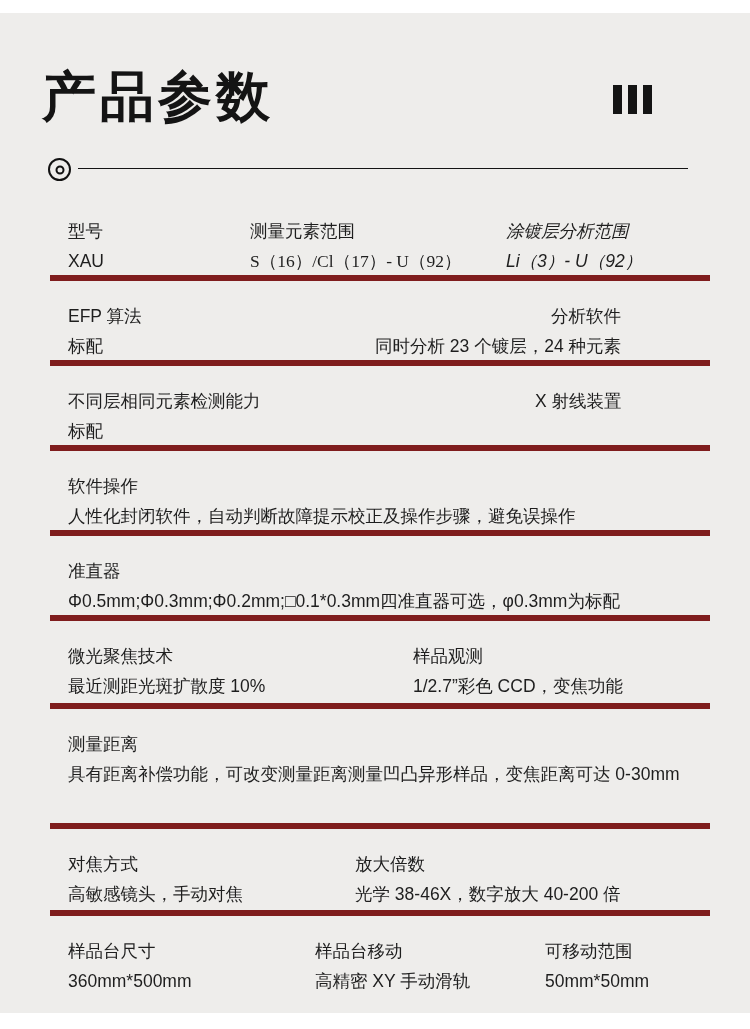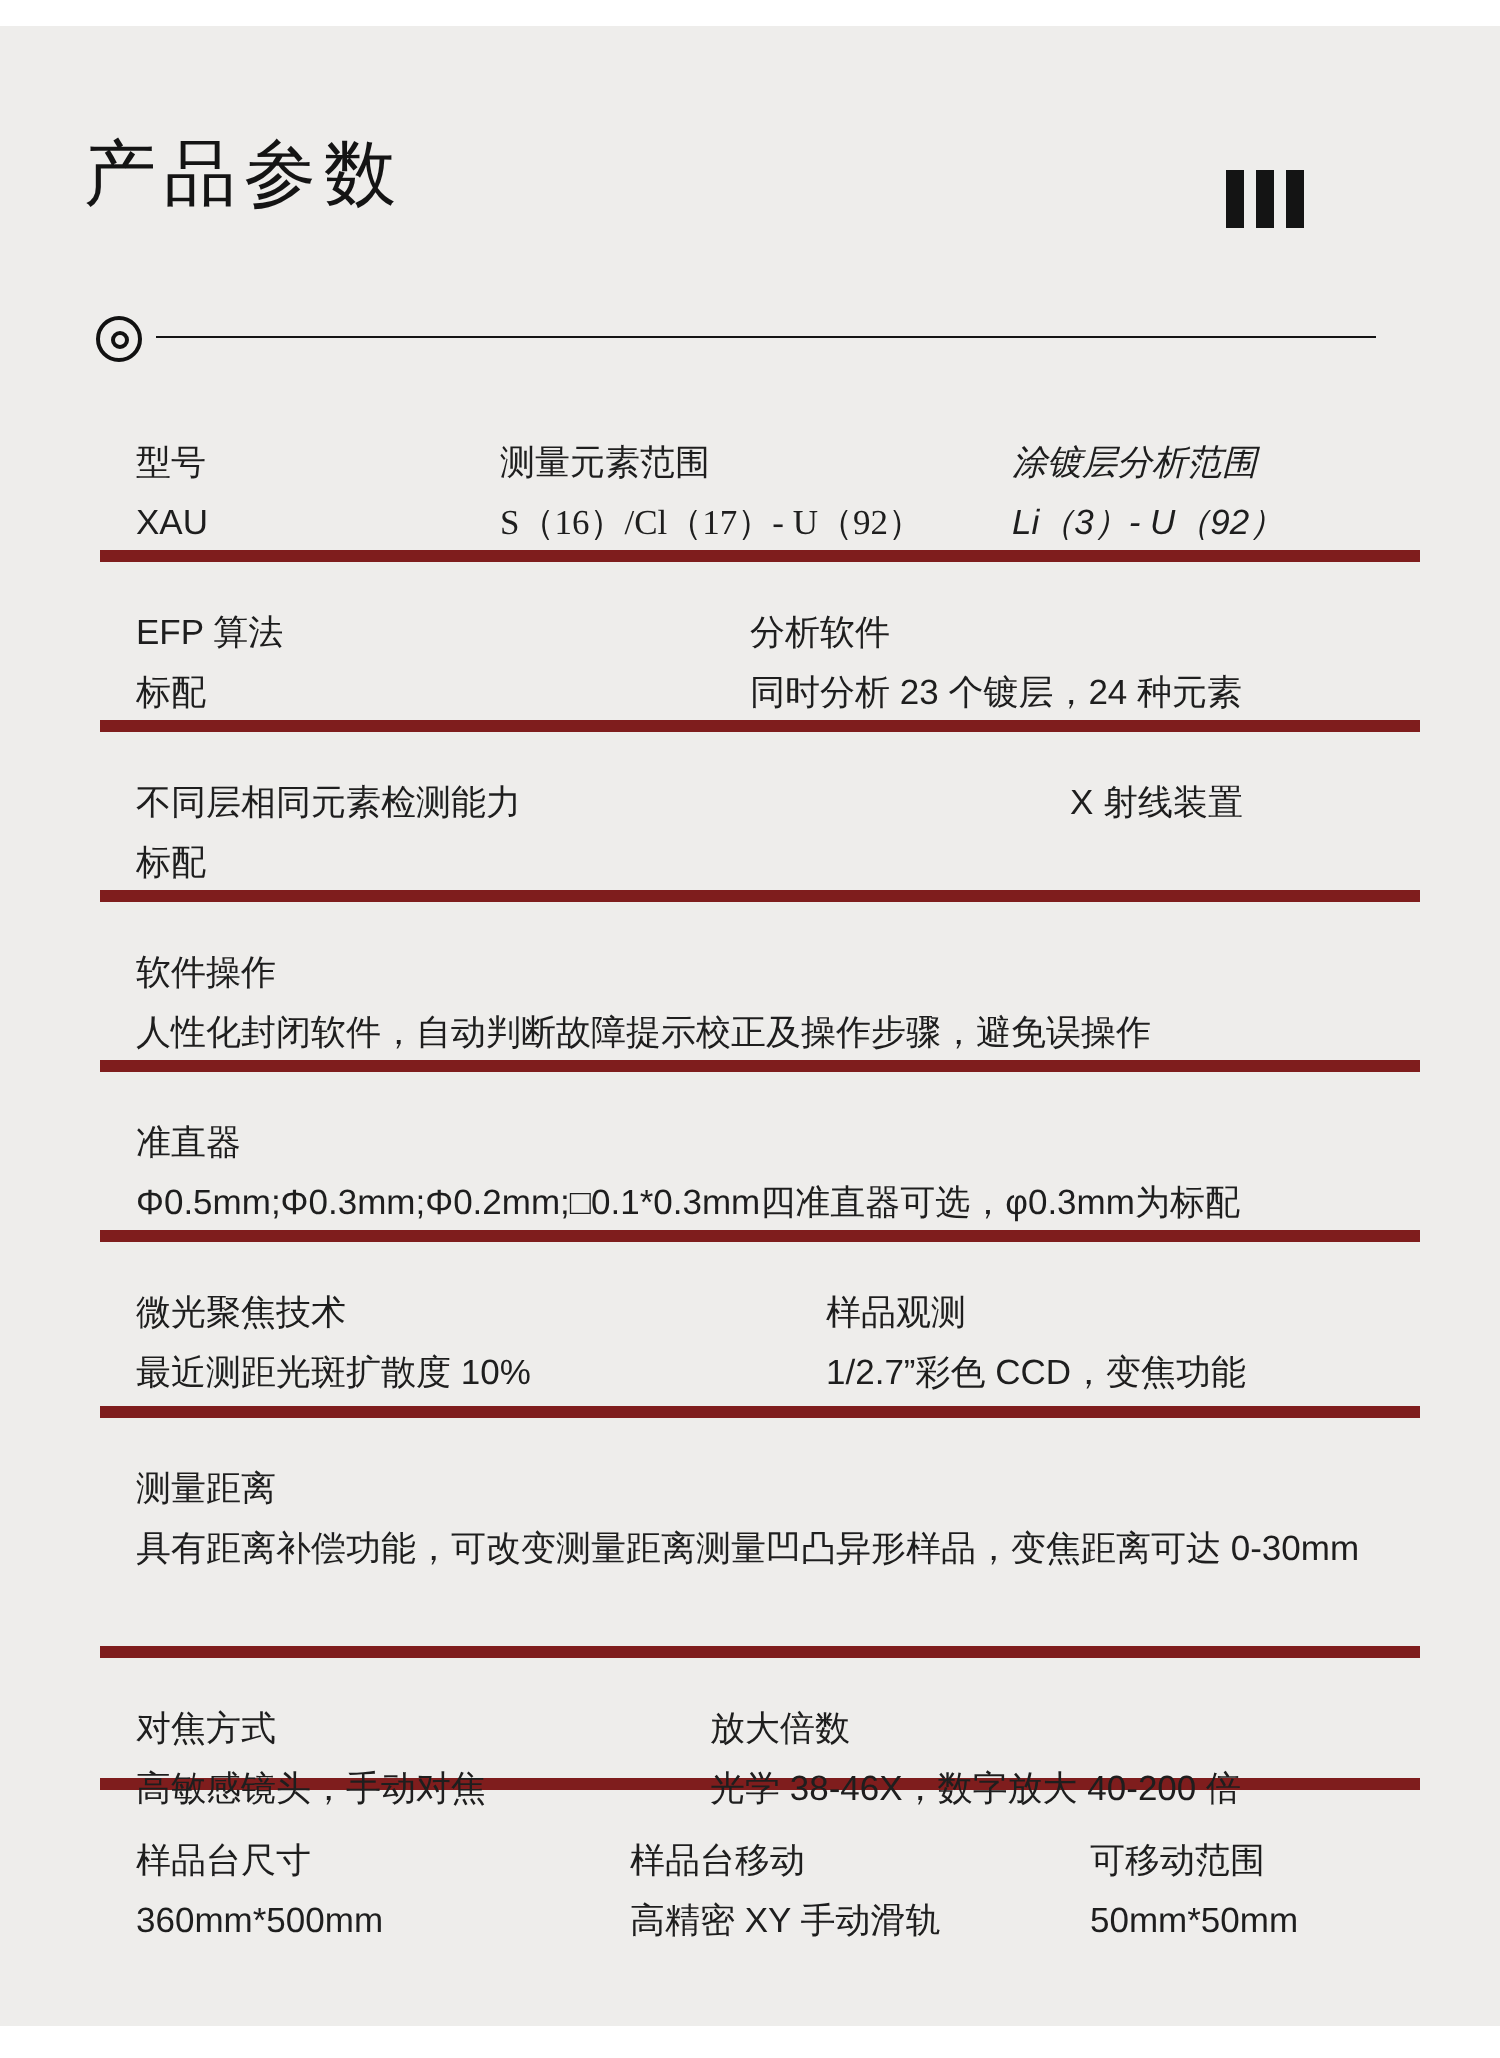--- a/index.html
+++ b/index.html
@@ -11,21 +11,21 @@
     position:relative;
   }
   .canvas{
     position:absolute;left:0;top:13px;
     width:750px;height:1000px;
     background:#eeedeb;
   }
   
   .page-title{
     position:absolute;left:42px;top:54px;
-    font-size:36px;font-weight:400;color:#141414;
+    font-size:54px;font-weight:700;color:#141414;
     letter-spacing:4px;line-height:1.1;
   }
   .bars-icon{
     position:absolute;left:613px;top:72px;
     display:flex;gap:6px;
   }
   .bars-icon span{display:block;width:9px;height:29px;background:#141414;}
   .divider-band{position:absolute;left:0;top:0;width:750px;}
   .target-icon{
     position:absolute;left:48px;top:145px;
@@ -48,32 +48,32 @@
   }
   .row{
     position:relative;width:660px;box-sizing:border-box;
     border-bottom:6px solid #7f1d1d;
   }
   .row.last{border-bottom:none;}
   .r1{height:72px;}
   .r2,.r3,.r4,.r5{height:85px;}
   .r6{height:88px;}
   .r7{height:120px;}
-  .r8{height:66px;}
+  .r8{height:87px;}
   .r9{height:101px;}
   .col{
     position:absolute;top:20px;
     font-size:17.5px;line-height:30px;color:#1e1e1e;
   }
   .r1 .col{top:7px;}
   .col .label,.col .value{display:block;white-space:pre-wrap;}
   .col.wide{width:630px;}
   
   .r1 .c0{left:18px;}  .r1 .c1{left:200px;font-family:Liberation Serif, serif;} .r1 .c2{left:456px;font-style:italic;}
-  .r2 .c0{left:18px;}  .r2 .c1{left:325px;}
+  .r2 .c0{left:18px;}  .r2 .c1{left:325px;text-align:right;}
   .r3 .c0{left:18px;}  .r3 .c1{left:485px;}
   .r4 .c0{left:18px;}
   .r5 .c0{left:18px;}
   .r6 .c0{left:18px;}  .r6 .c1{left:363px;}
   .r7 .c0{left:18px;}
   .r8 .c0{left:18px;}  .r8 .c1{left:305px;}
   .r9 .c0{left:18px;}  .r9 .c1{left:265px;} .r9 .c2{left:495px;}
 </style>
 </head>
 <body>

